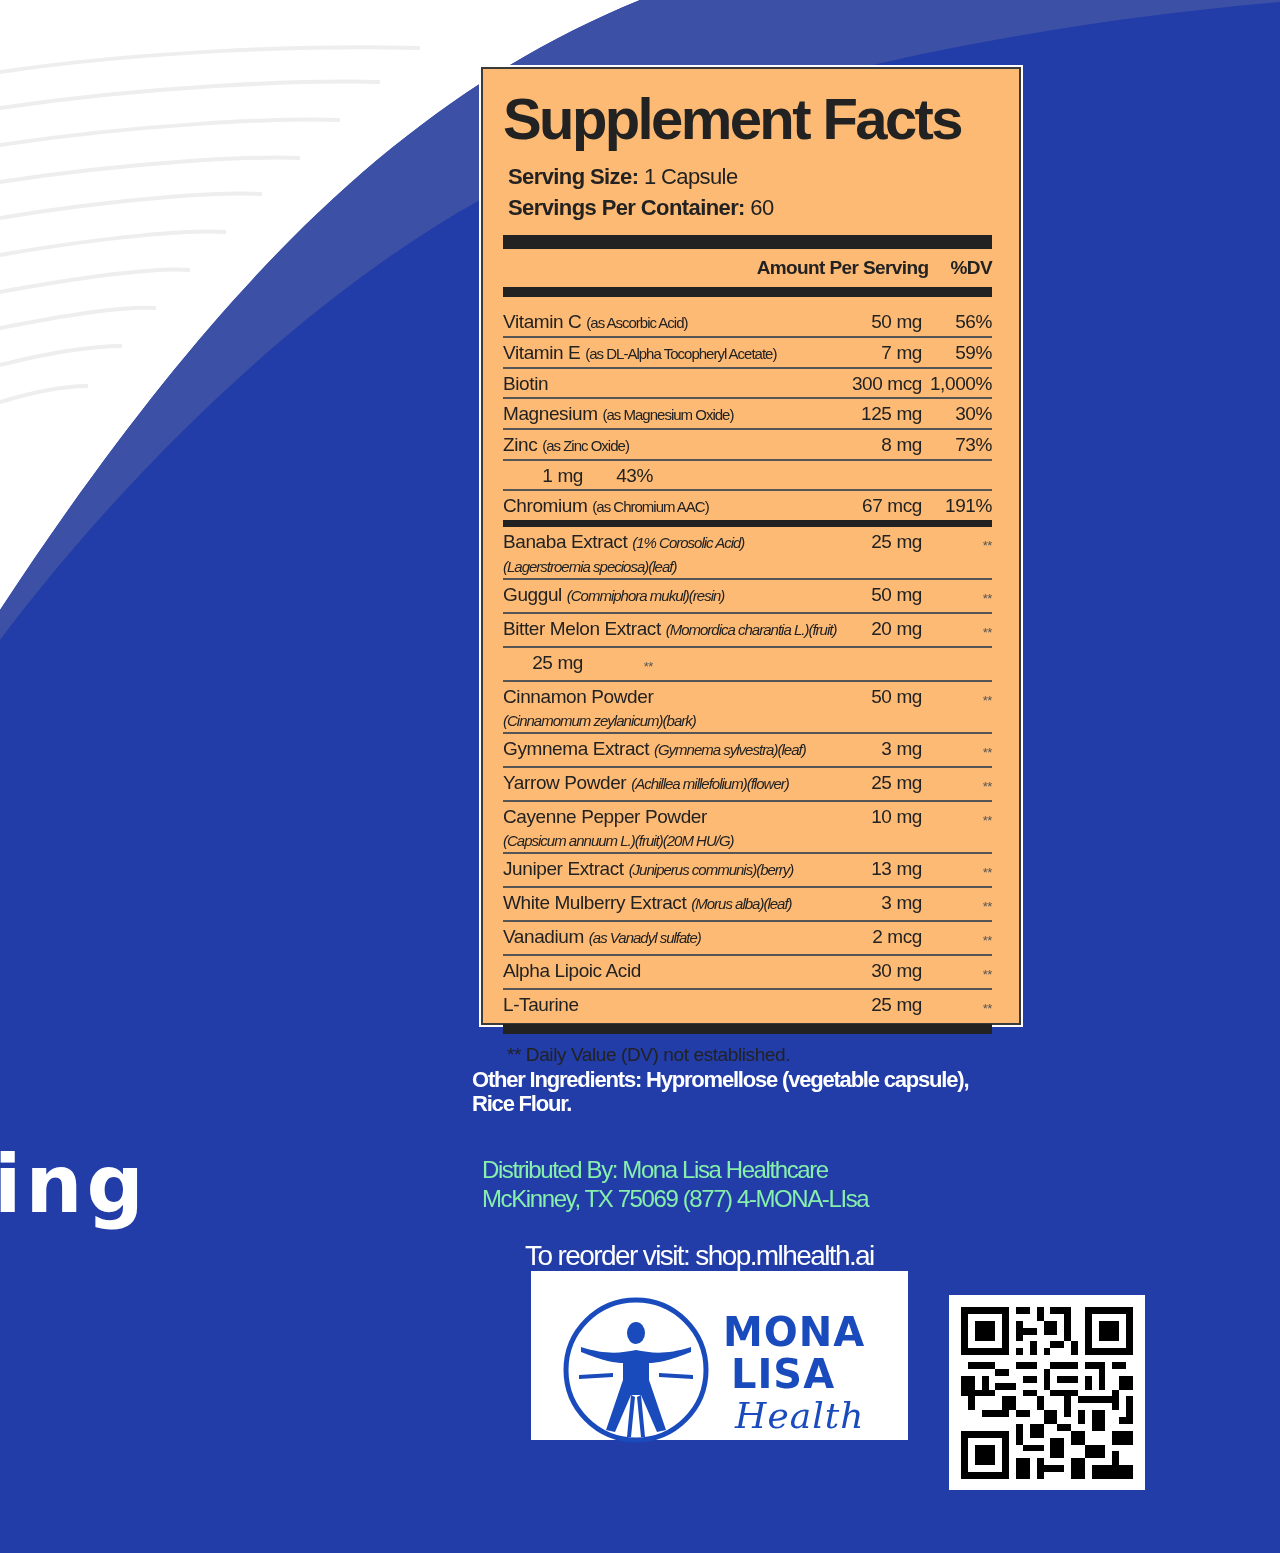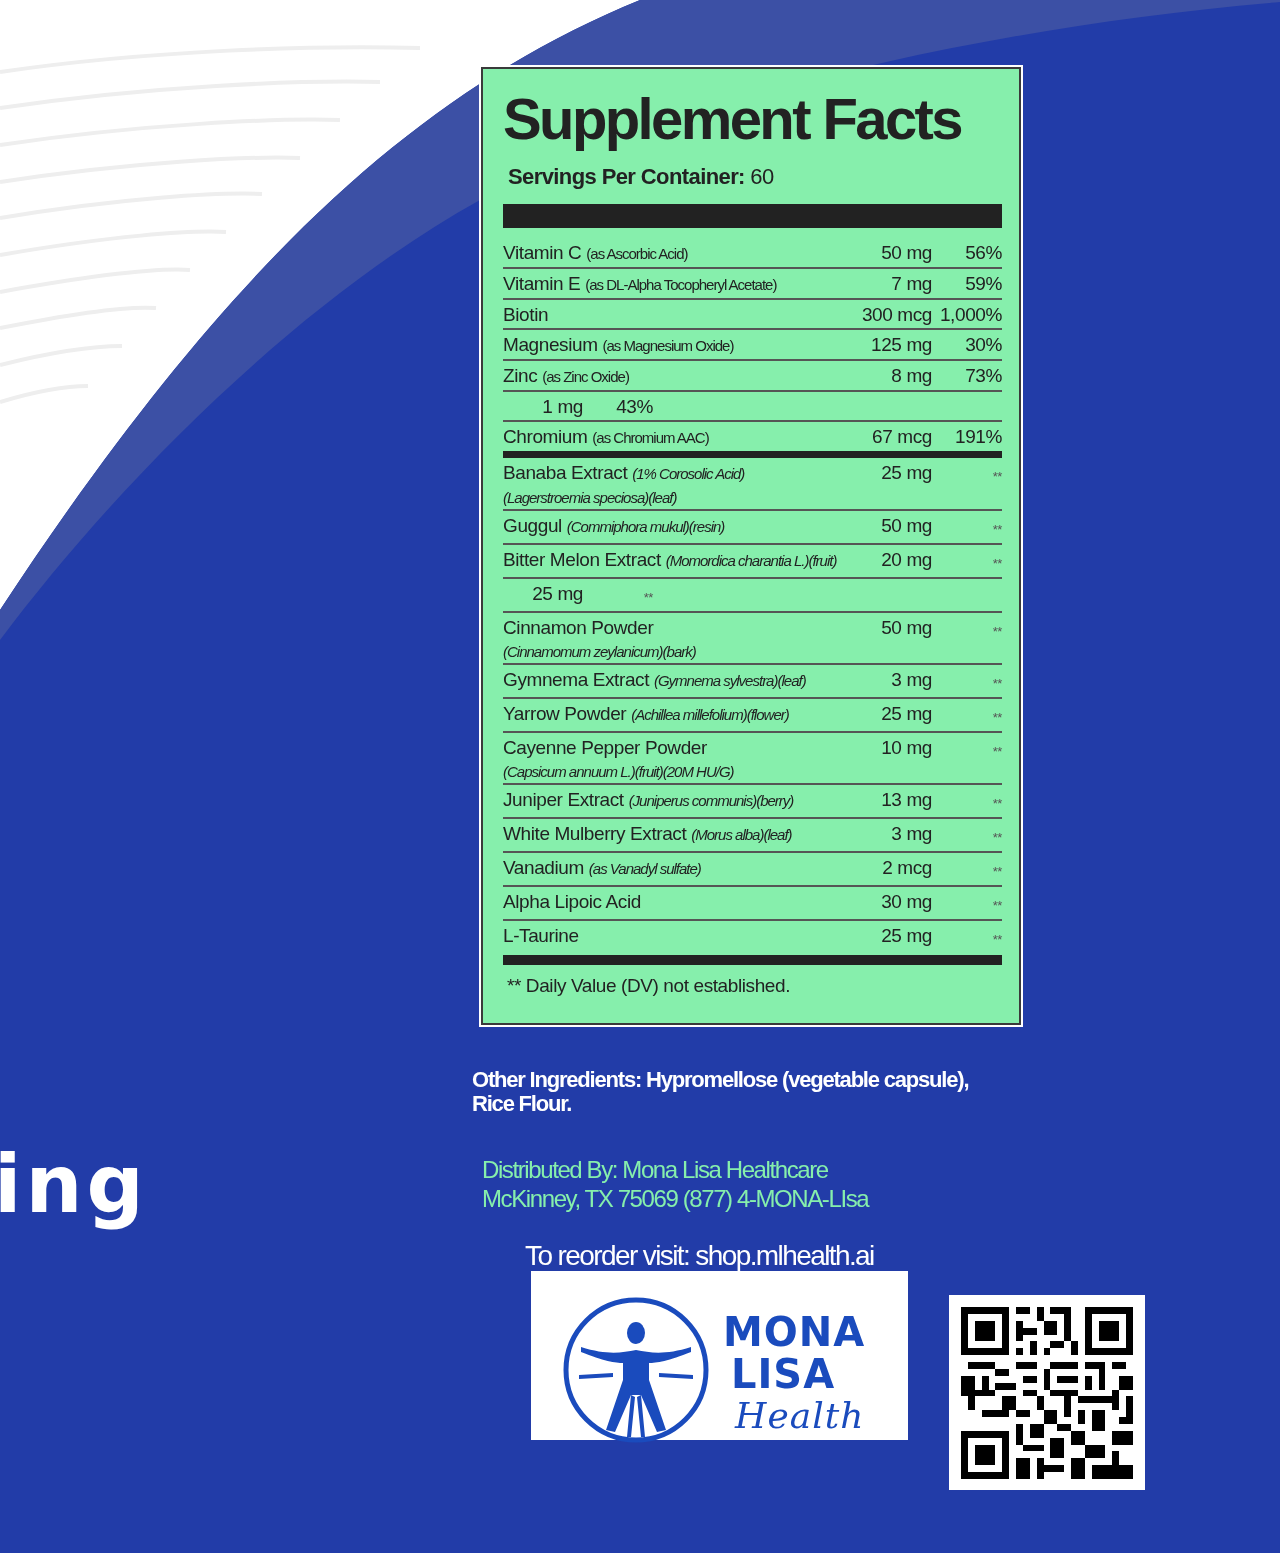--- a/index.html
+++ b/index.html
@@ -9,25 +9,25 @@
     background: #223ca8;
     font-family: "Liberation Sans", "DejaVu Sans", sans-serif;
   }
   .bg-layer { position: absolute; left: 0; top: 0; width: 1280px; height: 1553px; }
 
   
   .facts {
     position: absolute;
     left: 481px; top: 67px;
     width: 540px; height: 958px;
-    background: #86efac;
+    background: #fdba74;
     border: 2px solid #3a3a3a;
     box-shadow: 0 0 0 2px #ffffff;
     color: #222222;
-    padding: 0 17px 0 20px;
+    padding: 0 27px 0 20px;
   }
   .facts-title {
     font-family: "Liberation Sans", sans-serif;
     font-weight: 700;
     font-size: 58px;
     letter-spacing: -2.6px;
     margin-top: 16px;
     line-height: 68px;
     white-space: nowrap;
   }
@@ -129,23 +129,28 @@
   </g>
 
   <path d="M640,0 L1280,0 L1280,2 C950,30 650,110 480,200 C300,300 120,480 0,640 L0,610 C230,260 420,90 640,0 Z" fill="#3c50a5"></path>
 </svg>
 
 <div class="headline-frag">ing</div>
 
 <div class="facts">
   <div class="facts-title">Supplement Facts</div>
   <div class="serving">
+    <div><b>Serving Size:</b> <span>1 Capsule</span></div>
     <div><b>Servings Per Container:</b> <span>60</span></div>
   </div>
   <div class="bar-thick"></div>
+  <div class="col-head">
+    <span class="amt">Amount Per Serving</span>
+    <span>%DV</span>
+  </div>
   <div class="bar-medium"></div>
 
   <div class="row first">
       <span class="name"><span>Vitamin C</span> <span class="note">(as Ascorbic Acid)</span></span>
       <span class="amount">50 mg</span>
       <span class="dv">56%</span>
     </div>
   <div class="row">
       <span class="name"><span>Vitamin E</span> <span class="note">(as DL-Alpha Tocopheryl Acetate)</span></span>
       <span class="amount">7 mg</span>

